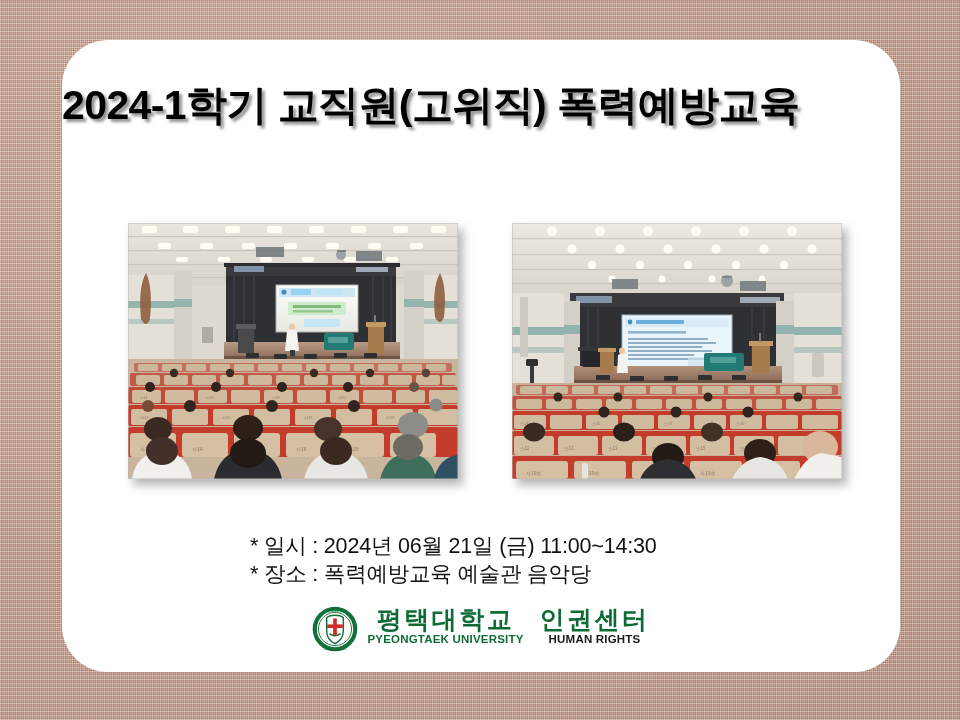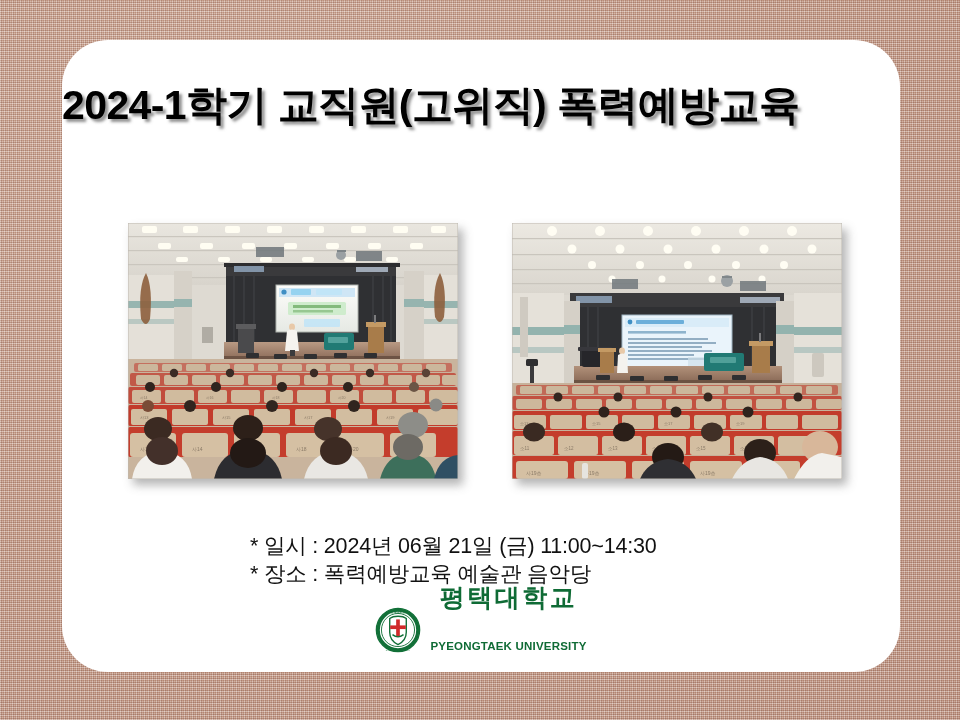--- a/index.html
+++ b/index.html
@@ -80,25 +80,25 @@
     line-height: 28px;
     color: #111111;
     letter-spacing: -0.2px;
     white-space: nowrap;
   }
 
   
   .logo-row {
     position: absolute;
     left: 0;
-    top: 544px;
+    top: 566px;
     width: 838px;
     display: flex;
     justify-content: center;
-    align-items: flex-end;
+    align-items: flex-start;
     gap: 9px;
   }
   .emblem { width: 46px; height: 46px; flex: 0 0 auto; }
   .emblem svg { display: block; width: 100%; height: 100%; }
 
   .logo-block { display: flex; align-items: flex-end; gap: 16px; }
 
   .logo-unit { display: flex; flex-direction: column; align-items: center; }
 
   .logo-ko {
@@ -109,21 +109,21 @@
     line-height: 26px;
     white-space: nowrap;
   }
   .logo-en {
     font-size: 11.5px;
     font-weight: bold;
     letter-spacing: 0.2px;
     line-height: 14px;
     white-space: nowrap;
   }
-  .logo-en.green { color: #0f6b35; margin-top: 29px; }
+  .logo-en.green { color: #0f6b35; }
   .logo-en.dark  { color: #1a1a1a; }
 </style>
 </head>
 <body>
 
 <div class="card">
 
   <div class="title">2024-1학기 교직원(고위직) 폭력예방교육</div>
 
   <div class="photo photo-left">
@@ -655,16 +655,20 @@
           <text x="50" y="95" text-anchor="middle">PYEONGTAEK UNIV.</text>
         </g>
       </svg>
     </div>
 
     <div class="logo-block">
       <div class="logo-unit">
         <div class="logo-ko">평택대학교</div>
         <div class="logo-en green">PYEONGTAEK UNIVERSITY</div>
       </div>
+      <div class="logo-unit">
+        <div class="logo-ko">인권센터</div>
+        <div class="logo-en dark">HUMAN RIGHTS</div>
+      </div>
     </div>
   </div>
 
 </div>
 
 </body></html>

